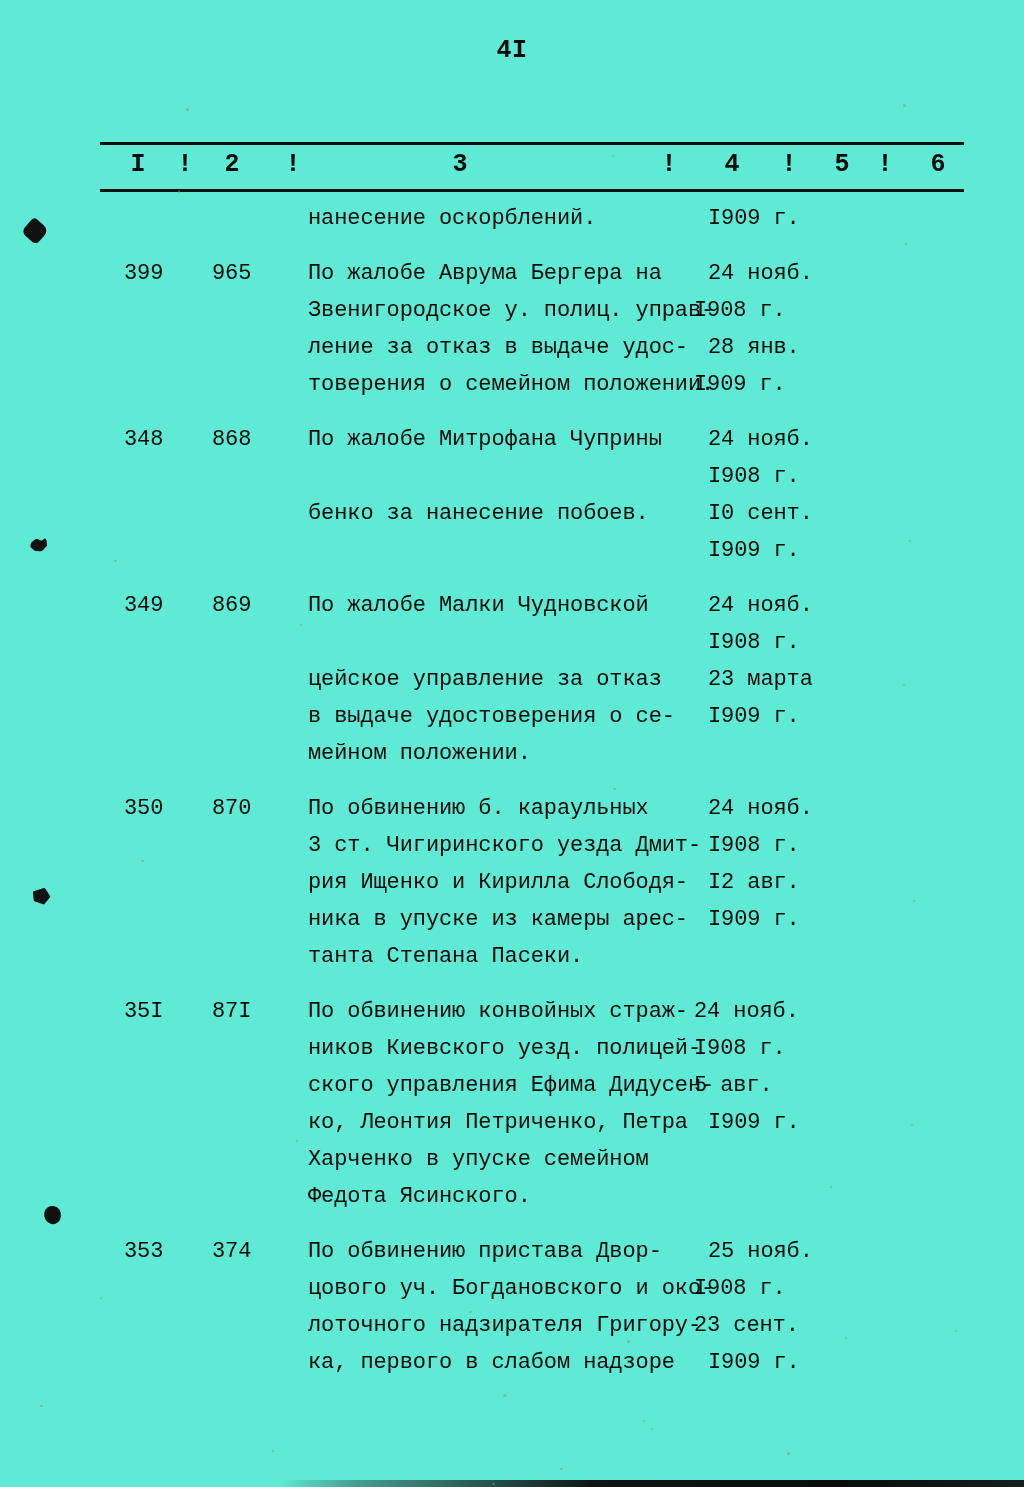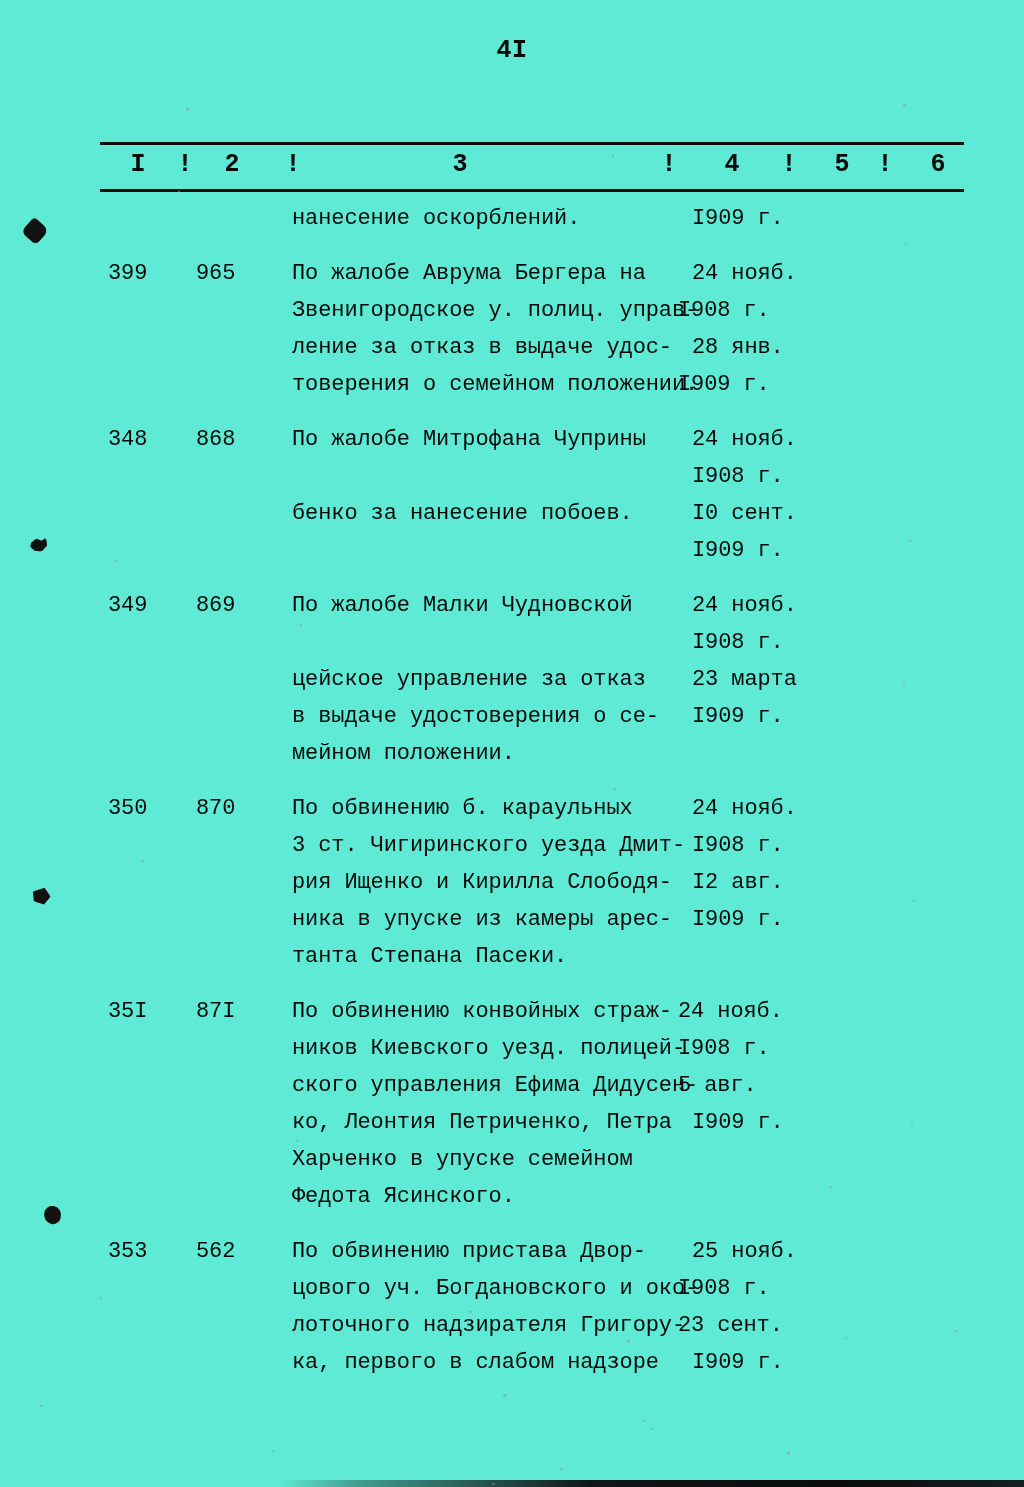--- a/index.html
+++ b/index.html
@@ -92,21 +92,21 @@
     font-family: "Liberation Mono", "DejaVu Sans Mono", monospace;
     font-size: 25px;
     font-weight: 600;
     line-height: 30px;
     text-align: center;
   }
 
   
   .entries {
     position: absolute;
-    left: 0;
+    left: 16px;
     top: 200px;
     width: 852px;
     text-decoration: underline;
   }
   .entry {
     position: relative;
     margin-bottom: 18px;
   }
   .entry-line {
     position: relative;
@@ -270,21 +270,21 @@
           <div class="c-date" style="padding-left: 14px;"></div>
         </div>
         <div class="entry-line">
           <div class="c-desc">Федота Ясинского.</div>
           <div class="c-date" style="padding-left: 14px;"></div>
         </div>
       </div>
       <div class="entry">
         <div class="entry-line">
           <div class="c-num">353</div>
-          <div class="c-file">562</div>
+          <div class="c-file">374</div>
           <div class="c-desc">По обвинению пристава Двор-</div>
           <div class="c-date" style="padding-left: 14px;">25 нояб.</div>
         </div>
         <div class="entry-line">
           <div class="c-desc">цового уч. Богдановского и око-</div>
           <div class="c-date" style="padding-left: 0px;">I908 г.</div>
         </div>
         <div class="entry-line">
           <div class="c-desc">лоточного надзирателя Григору-</div>
           <div class="c-date" style="padding-left: 0px;">23 сент.</div>

